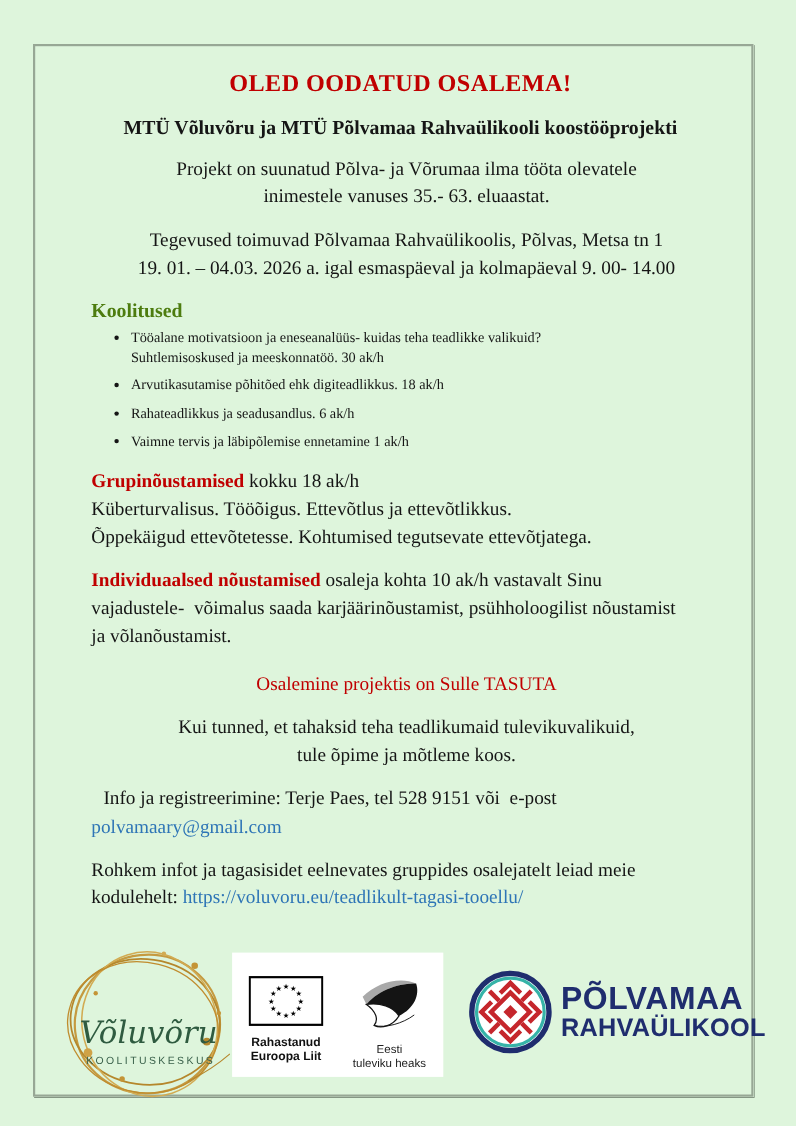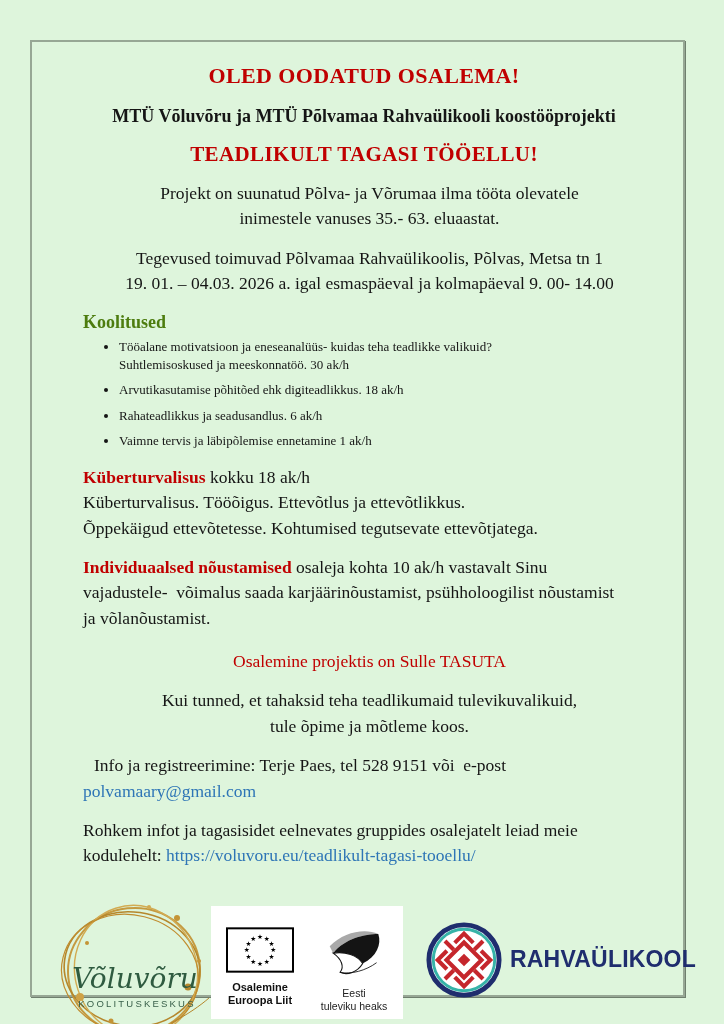--- a/index.html
+++ b/index.html
@@ -49,39 +49,38 @@
 <body>
 
 <div class="page">
   <div class="frame">
     <div class="content">
 
       <div class="h1 red center">OLED OODATUD OSALEMA!</div>
 
       <div class="sub center">MTÜ Võluvõru ja MTÜ Põlvamaa Rahvaülikooli koostööprojekti</div>
 
-      <div class="h2 red center">TEADLIKULT TAGASI TÖÖELLU!</div>
 
       <div class="para center bold prewrap">Projekt on suunatud Põlva- ja Võrumaa ilma tööta olevatele
 inimestele vanuses 35.- 63. eluaastat.</div>
 
       <div class="para center bold prewrap">Tegevused toimuvad Põlvamaa Rahvaülikoolis, Põlvas, Metsa tn 1
 19. 01. – 04.03. 2026 a. igal esmaspäeval ja kolmapäeval 9. 00- 14.00</div>
 
       <div class="redh">Koolitused</div>
 
       <ul class="trainings">
         <li class="prewrap">Tööalane motivatsioon ja eneseanalüüs- kuidas teha teadlikke valikuid?
 Suhtlemisoskused ja meeskonnatöö. 30 ak/h</li>
         <li class="prewrap">Arvutikasutamise põhitõed ehk digiteadlikkus. 18 ak/h</li>
         <li class="prewrap">Rahateadlikkus ja seadusandlus. 6 ak/h</li>
         <li class="prewrap">Vaimne tervis ja läbipõlemise ennetamine 1 ak/h</li>
       </ul>
 
-      <div class="para"><span class="redh-inline">Küberturvalisus</span><span class="prewrap"> kokku 18 ak/h
+      <div class="para"><span class="redh-inline">Grupinõustamised</span><span class="prewrap"> kokku 18 ak/h
 Küberturvalisus. Tööõigus. Ettevõtlus ja ettevõtlikkus.
 Õppekäigud ettevõtetesse. Kohtumised tegutsevate ettevõtjatega.</span></div>
 
       <div class="para"><span class="redh-inline">Individuaalsed nõustamised</span><span class="prewrap"> osaleja kohta 10 ak/h vastavalt Sinu
 vajadustele-  võimalus saada karjäärinõustamist, psühholoogilist nõustamist
 ja võlanõustamist.</span></div>
 
       <div class="para center bold red free">Osalemine projektis on Sulle TASUTA</div>
 
       <div class="para center bold prewrap">Kui tunned, et tahaksid teha teadlikumaid tulevikuvalikuid,
@@ -126,21 +125,21 @@
                   <text x="61" y="54.8">★</text>
                 <text x="51" y="57.5">★</text>
                   <text x="41" y="54.8">★</text>
                 <text x="33.7" y="47.5">★</text>
                   <text x="31" y="37.5">★</text>
                 <text x="33.7" y="27.5">★</text>
                   <text x="41" y="20.2">★</text>
               </g>
             </svg>
             <div class="eu-caption">
-              <div>Osalemine</div>
+              <div>Rahastanud</div>
               <div>Euroopa Liit</div>
             </div>
           </div>
           <div class="logo-col">
             <svg width="66" height="54" viewBox="0 0 76 62">
               <path d="M10 22 C26 6 50 1 66 8 C50 8 28 13 14 30 Z" fill="#a9a9a9"></path>
               <path d="M14 30 C28 13 50 8 66 8 C70 20 64 34 48 42 C42 32 28 28 14 30 Z" fill="#141414"></path>
               <path d="M14 30 C28 28 42 32 48 42 C42 52 30 56 22 52 C27 46 24 37 14 30 Z" fill="#ffffff" stroke="#141414" stroke-width="1.3"></path>
               <path d="M22 52 C34 55 52 50 64 41" fill="none" stroke="#141414" stroke-width="1"></path>
             </svg>
@@ -162,20 +161,21 @@
               <path d="M32 59 L40 67 L48 59"></path>
               <path d="M21 32 L13 40 L21 48"></path>
               <path d="M22 22 L28 28"></path>
                 <path d="M58 22 L52 28"></path>
               <path d="M22 58 L28 52"></path>
                 <path d="M58 58 L52 52"></path>
             </g>
             <path d="M40 33.5 L46.5 40 L40 46.5 L33.5 40 Z" fill="#c5262c"></path>
           </svg>
           <div class="pr-text">
+            <div class="pr-line1">PÕLVAMAA</div>
             <div class="pr-line2">RAHVAÜLIKOOL</div>
           </div>
         </div>
 
       </div>
     </div>
   </div>
 </div>
 
 </body></html>

